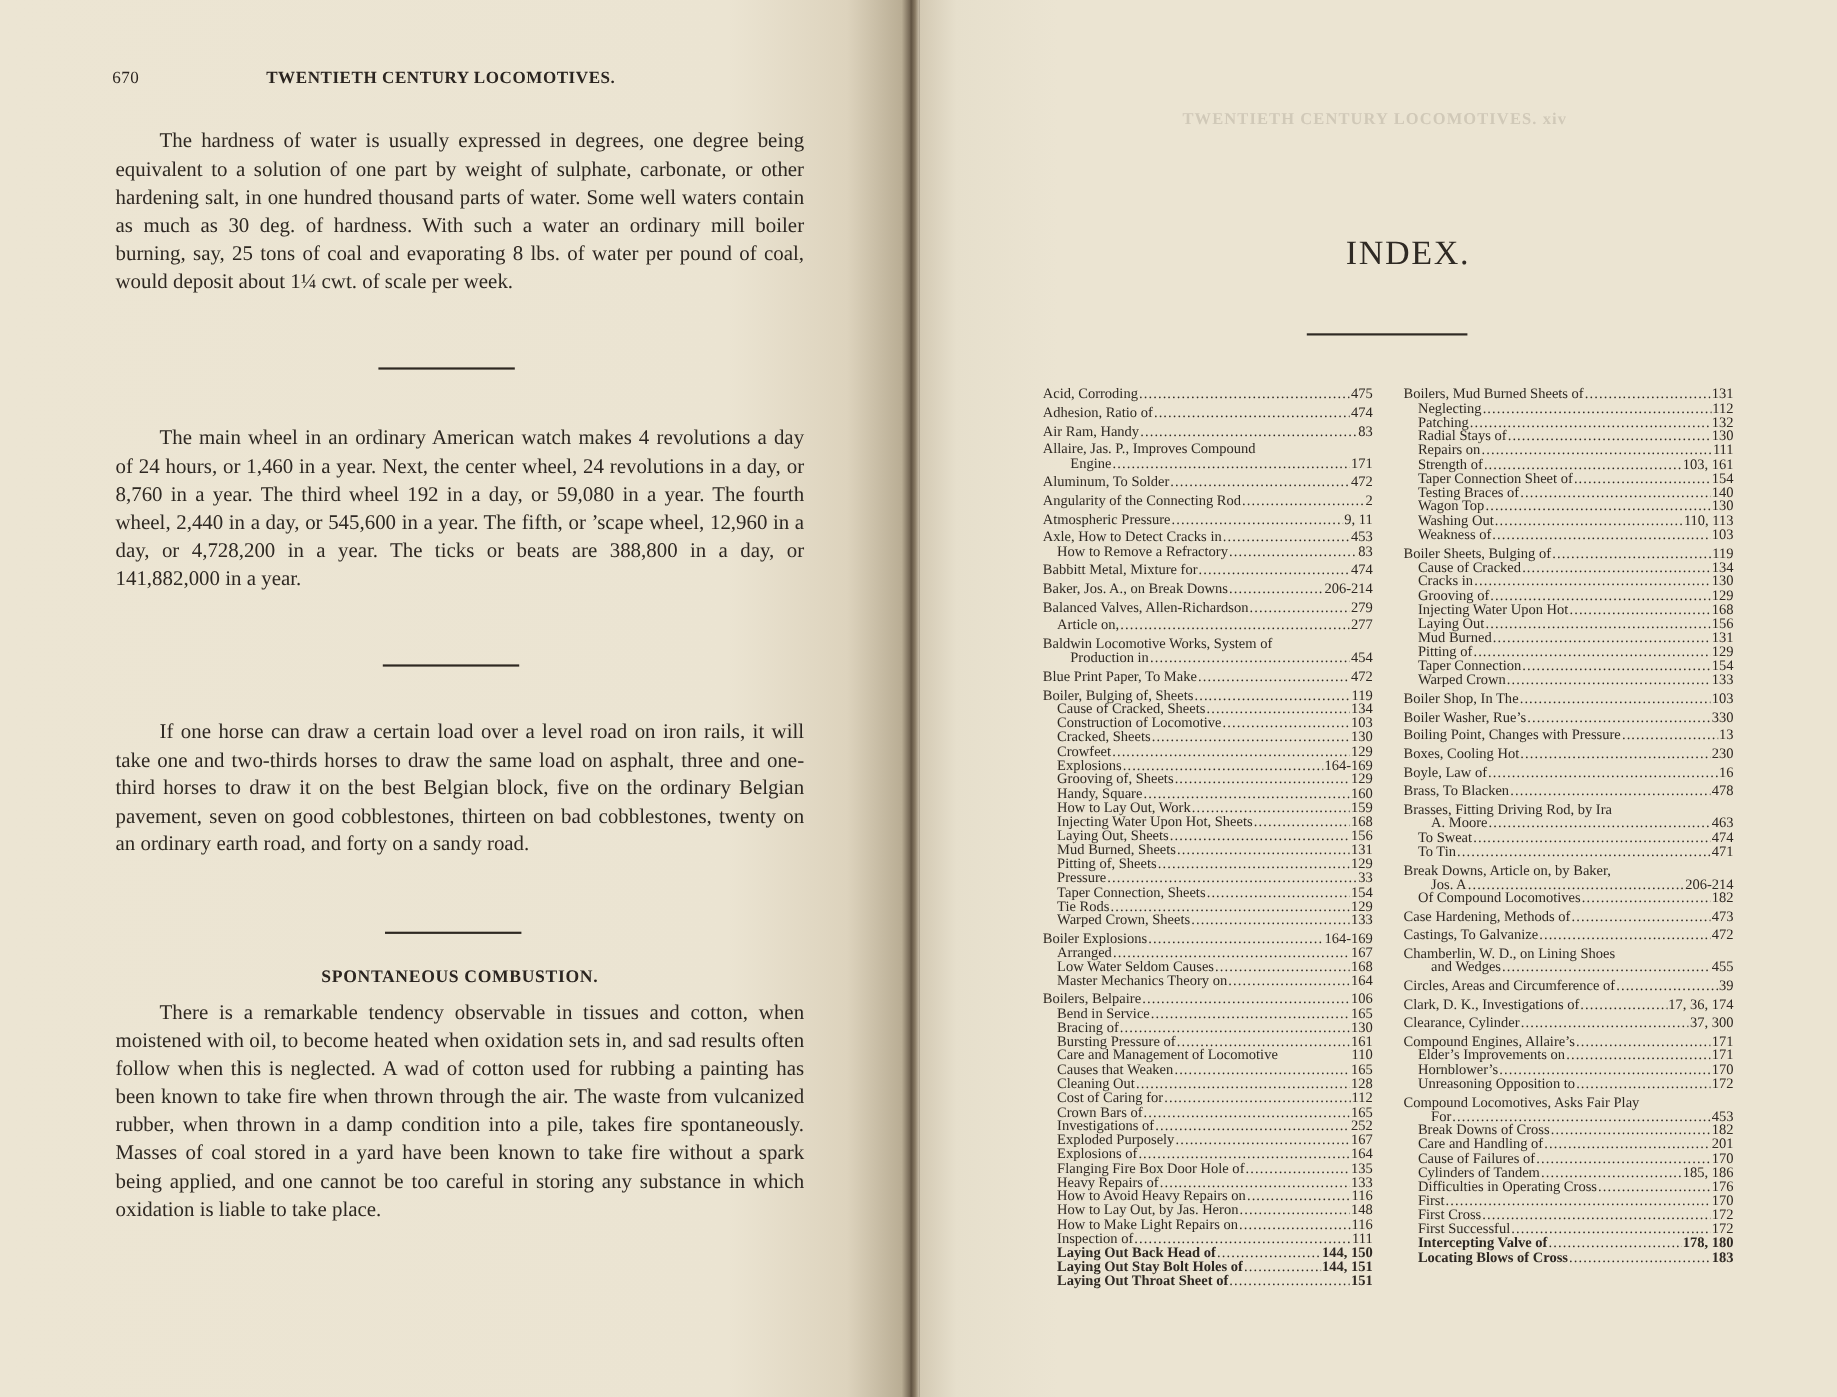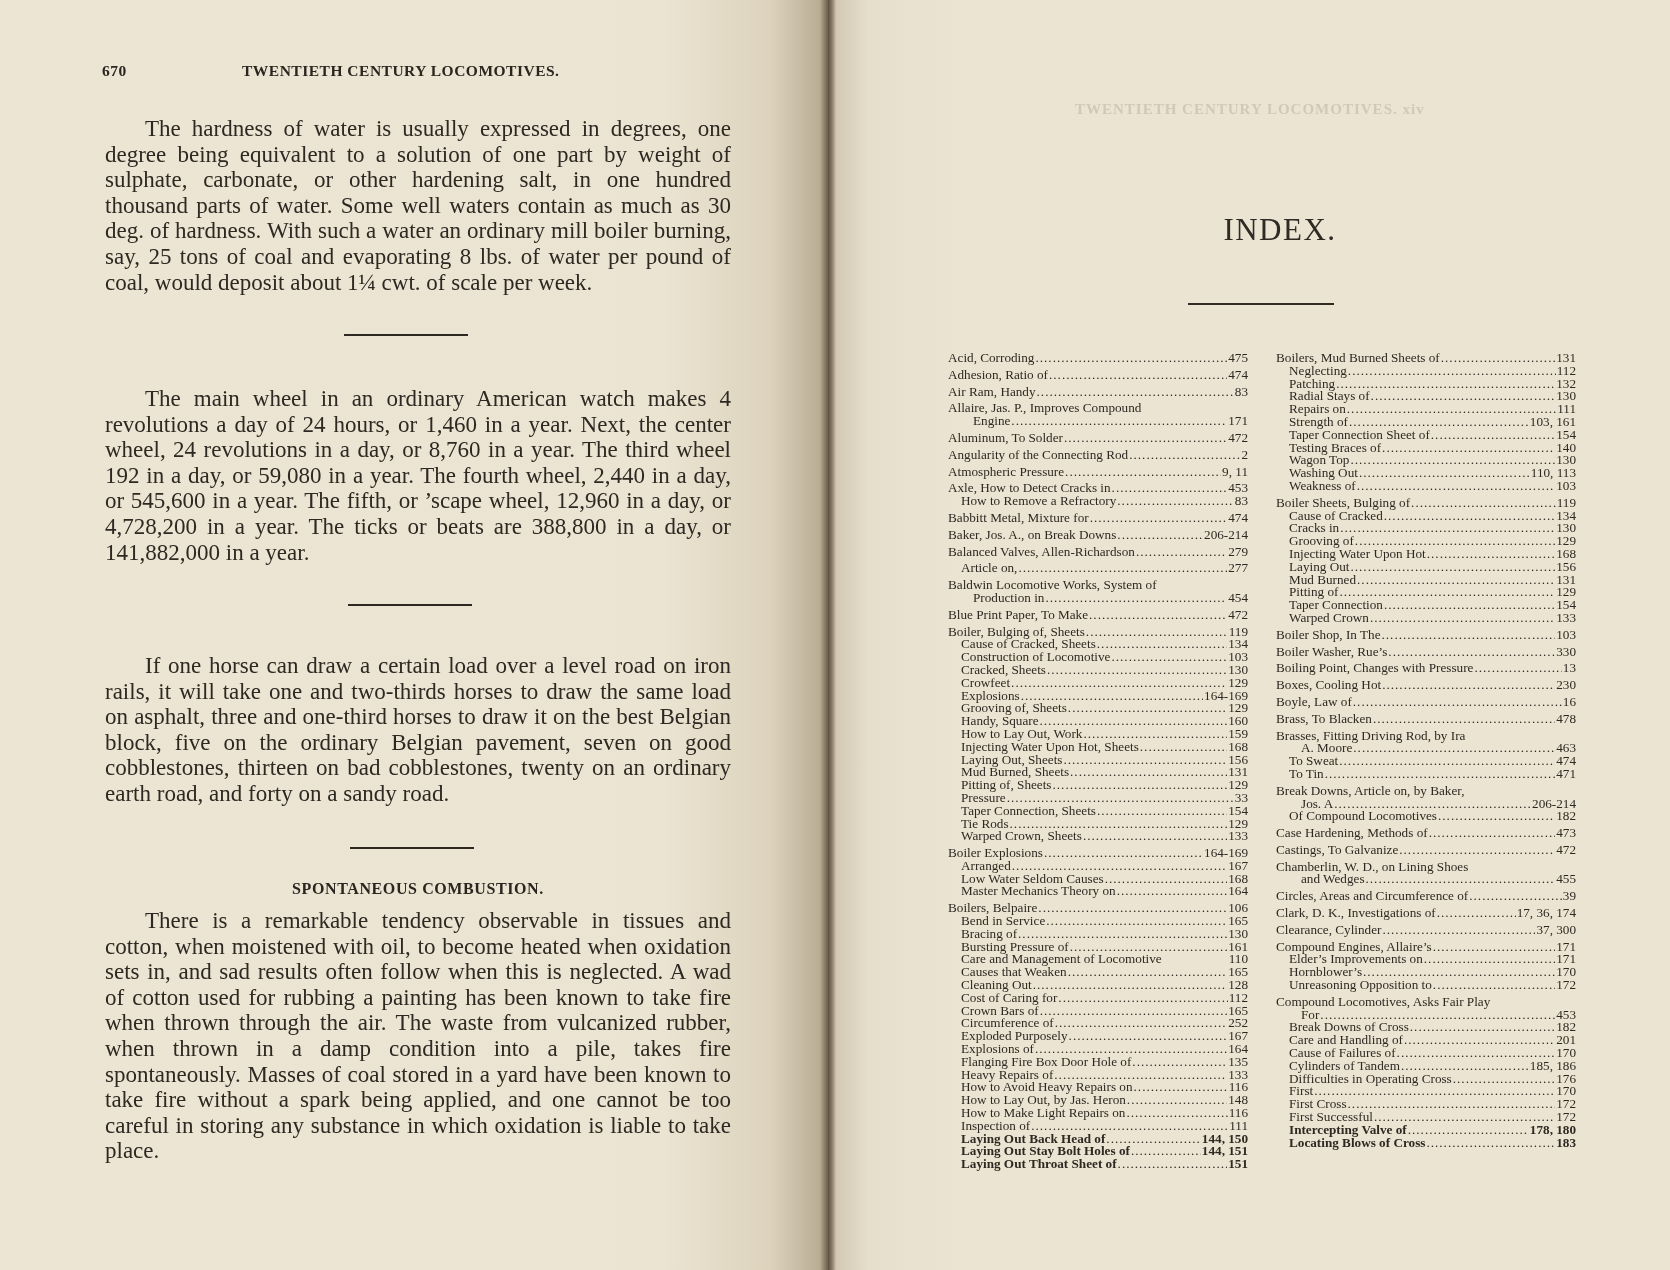--- a/index.html
+++ b/index.html
@@ -24,30 +24,30 @@
     width: 834px;
     background: linear-gradient(to right, #d3c9b3 0%, #e6dfcc 4%, #ebe4d2 15%, #ebe4d2 100%);
   }
 
   
   .running-head {
     position: absolute; top: 62px; left: 102px; width: 490px;
     font-size: 15.5px; font-weight: bold; letter-spacing: 0.5px;
     display: flex; justify-content: space-between;
   }
-  .running-head .folio { font-weight: bold; }
+  .running-head .folio { font-weight: normal; }
   .running-head .title { margin-left: 0; position: absolute; left: 140px; }
   .section { position: absolute; left: 105px; width: 626px; }
   .section h2 {
     margin: 0; text-align: center;
     font-size: 16px; font-weight: bold; letter-spacing: 0.6px;
   }
   .section p {
     margin: 10px 0 0 0;
-    font-size: 23px; line-height: 25.6px;
+    font-size: 19px; line-height: 25.6px;
     text-align: justify; text-indent: 40px;
     color: #2e2822;
   }
   .rule {
     position: absolute; height: 2px; background: #2e2822; width: 124px;
   }
 
   
   .ghost-head {
     position: absolute; top: 58px; left: 1075px; width: 520px;
@@ -350,21 +350,21 @@
       <span class="term">Cost of Caring for</span>
       <span class="lead"></span>
       <span class="pg">112</span>
     </div>
     <div class="entry sub">
       <span class="term">Crown Bars of</span>
       <span class="lead"></span>
       <span class="pg">165</span>
     </div>
     <div class="entry sub">
-      <span class="term">Circumference of</span>
+      <span class="term">Investigations of</span>
       <span class="lead"></span>
       <span class="pg">252</span>
     </div>
     <div class="entry sub">
       <span class="term">Exploded Purposely</span>
       <span class="lead"></span>
       <span class="pg">167</span>
     </div>
     <div class="entry sub">
       <span class="term">Explosions of</span>

